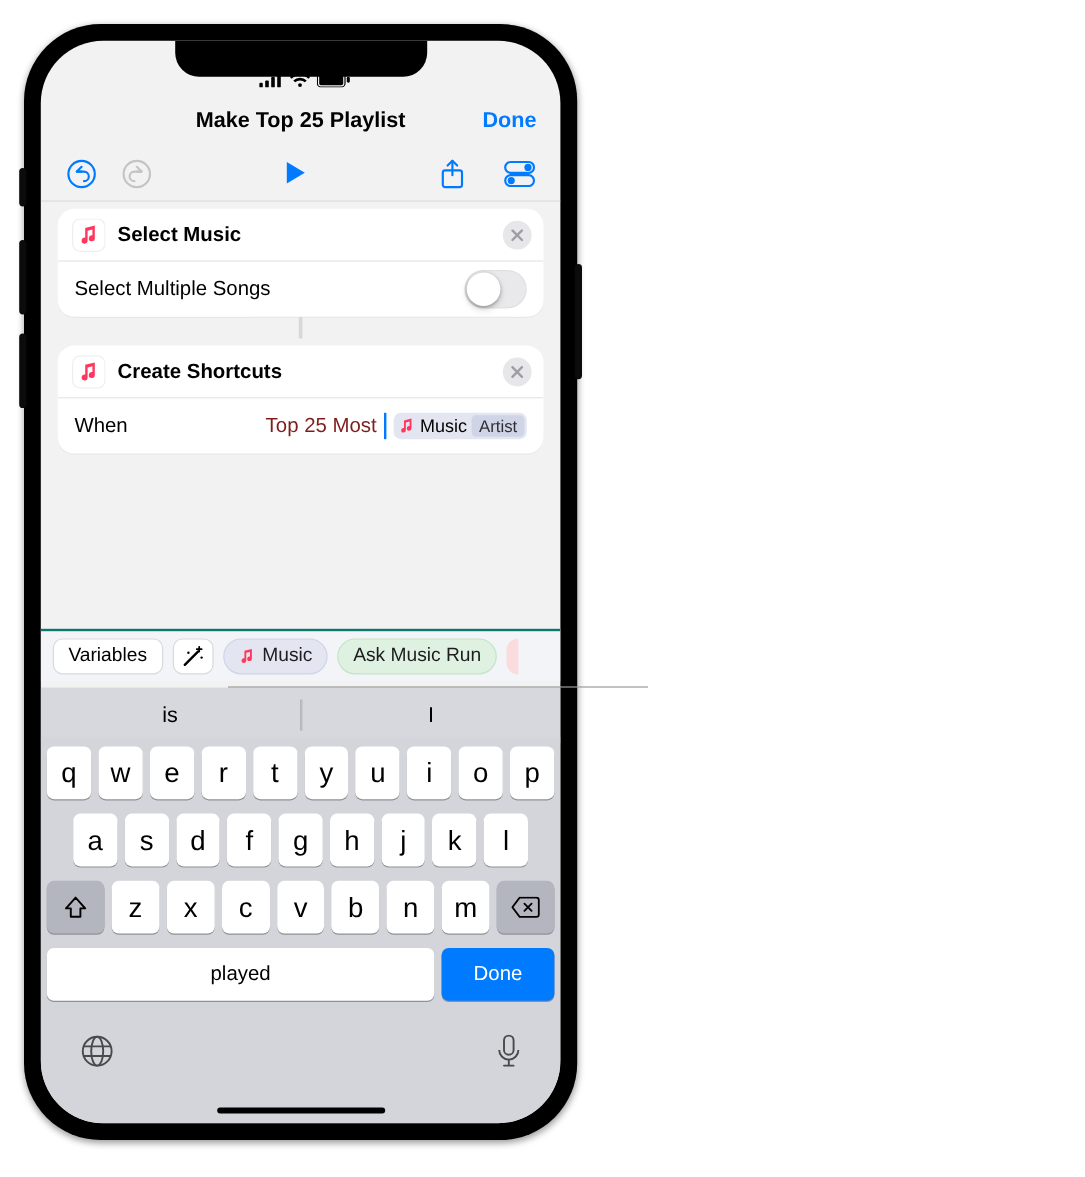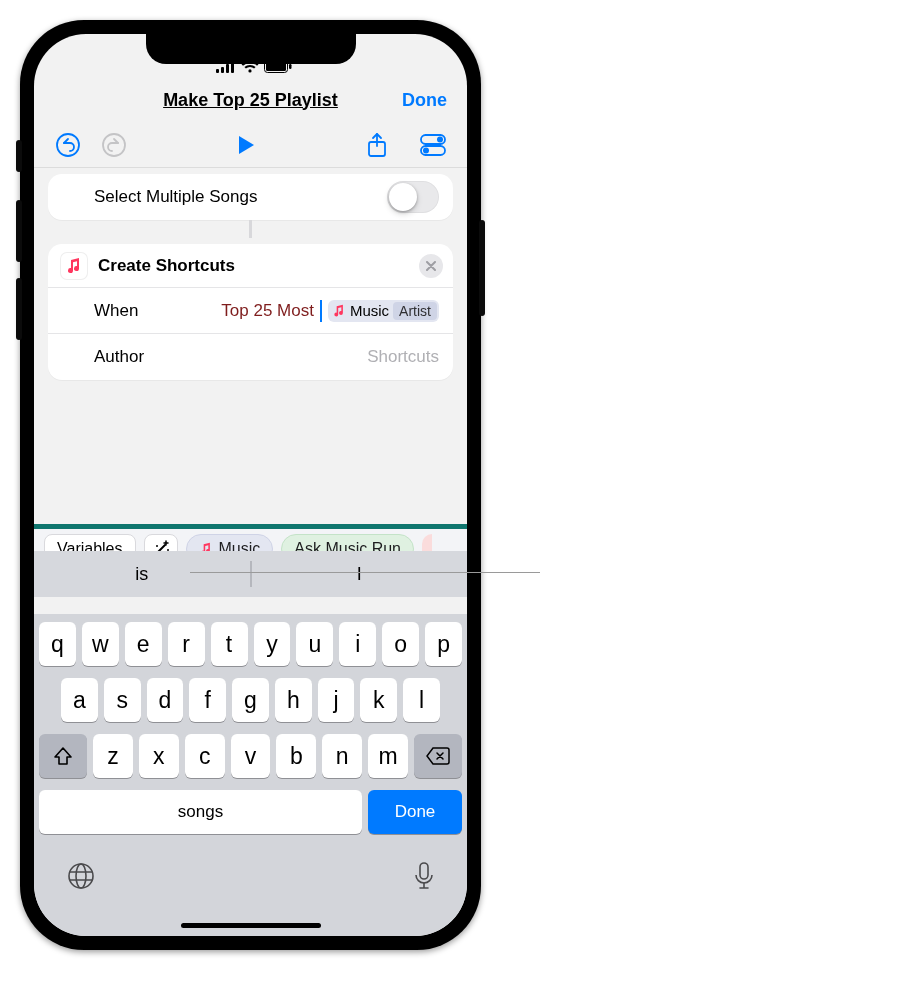--- a/index.html
+++ b/index.html
@@ -63,21 +63,21 @@
     flex-direction: column;
   }
   .status-icons { display:flex; align-items:center; gap:5px; }
   
   .navbar {
     height: 44px;
     display:flex; align-items:center; justify-content:center;
     position:relative;
     padding: 0 18px;
   }
-  .nav-title { font-size: 18px; font-weight: 600; color:#000;text-decoration:underline; }
+  .nav-title { font-size: 18px; font-weight: 600; color:#000; }
   .nav-done { position:absolute; right:20px; font-size:18px; font-weight:600; color:#007aff; }
   
   .toolbar {
     height: 46px;
     display:flex; align-items:center;
     padding: 0 20px;
     border-bottom: 1px solid #dcdcdc;
   }
   .tool-group-left { display:flex; align-items:center; gap:18px; flex:0 0 auto; }
   .tool-spacer-center { flex:1; text-align:center; }
@@ -109,21 +109,21 @@
     display:flex; align-items:center; justify-content:center;
     color:#9e9ea3;
     font-size:15px; font-weight:600;
   }
   .row {
     display:flex; align-items:center;
     height:46px; padding:0 14px;
     border-bottom: 1px solid #e5e5e7;
   }
   .row:last-child { border-bottom:none; }
-  .row-label { font-size:17px; color:#000;margin-left:32px; }
+  .row-label { font-size:17px; color:#000; }
   .row-right { margin-left:auto; display:flex; align-items:center; gap:6px; font-size:17px; }
   .placeholder { color:#b0b0b4; }
   .value { color:#7f1d1d; }
   .cursor { display:inline-block; width:2px; height:22px; background:#007aff; vertical-align:middle; }
   .token {
     display:inline-flex; align-items:center;
     background:#e3e6f1;
     border-radius:6px;
     padding: 2px 2px 2px 4px;
     font-size:15px;
@@ -156,21 +156,21 @@
     background:#fff;
     box-shadow: 0 0 0 1px #eee inset;
     display:flex; align-items:center; justify-content:center;
   }
   
   .varbar {
     position:absolute; left:0; right:0;
     bottom: 368px;
     height: 44px;
     background:#f3f4f7;
-    border-top: 5px solid #0f766e;
+    border-top: 2px solid #0f766e;
     display:flex; align-items:center;
     gap:8px;
     padding: 0 10px;
     overflow:hidden;
   }
   .pill {
     height:30px; padding:0 12px;
     border-radius: 8px;
     background:#fff;
     border:1px solid #d9d9dd;
@@ -179,21 +179,21 @@
     gap:6px;
     white-space:nowrap;
   }
   .pill.icon-only { padding:0; width:34px; justify-content:center; }
   .pill.music { background:#e3e6f1; border-color:#cfd3e6; color:#1d1d1f; border-radius:15px;}
   .pill.ask  { background:#dff1e1; border-color:#c4e3c8; color:#1d1d1f; border-radius:15px;}
   .pill.clip { background:#fadcdc; border:none; width:10px; padding:0; border-radius:15px 0 0 15px;}
   
   .predict {
     position:absolute; left:0; right:0;
-    bottom: 339px;
+    bottom: 317px;
     height: 46px;
     background:#d6d8dd;
     display:flex;
     align-items:center;
   }
   .predict .cell {
     flex:1;
     text-align:center;
     font-size:18px;
     color:#000;
@@ -332,20 +332,33 @@
                 <rect x="1" y="12" width="24" height="9" rx="4.5" fill="none" stroke="#007aff" stroke-width="1.8"></rect>
                 <circle cx="6" cy="16.5" r="3" fill="#007aff"></circle>
               </svg>
           </span>
         </div>
       </div>
 
       <div class="content">
 
         <div class="card">
+          <div class="card-header">
+            <span class="app-icon">
+              <svg width="18" height="18" viewBox="0 0 18 18">
+                  <path d="M6 3 L14 1 V11.5 A2.5 2.5 0 1 1 12 9.1 V4.2 L8 5.2 V13.5 A2.5 2.5 0 1 1 6 11.1 Z" fill="#ff375f"></path>
+                </svg>
+            </span>
+            <span class="card-title">Select Music</span>
+            <span class="close-btn">
+              <svg width="10" height="10" viewBox="0 0 10 10">
+                  <path d="M1 1 L9 9 M9 1 L1 9" stroke="#9e9ea3" stroke-width="2" stroke-linecap="round"></path>
+                </svg>
+            </span>
+          </div>
           <div class="row">
             <span class="row-label">Select Multiple Songs</span>
             <div class="row-right">
               <div class="switch">
                   <div class="knob"></div>
                 </div>
             </div>
           </div>
         </div>
 
@@ -372,26 +385,20 @@
               <span class="cursor"></span>
               <span class="token">
                 <svg class="mnote" viewBox="0 0 18 18">
                     <path d="M6 3 L14 1 V11.5 A2.5 2.5 0 1 1 12 9.1 V4.2 L8 5.2 V13.5 A2.5 2.5 0 1 1 6 11.1 Z" fill="#ff375f"></path>
                   </svg>
                 <span>Music</span>
                 <span class="token-tag">Artist</span>
               </span>
             </div>
           </div>
-          <div class="row">
-            <span class="row-label">Author</span>
-            <div class="row-right">
-              <span class="placeholder">Shortcuts</span>
-            </div>
-          </div>
         </div>
 
       </div>
 
       <div class="varbar">
         <span class="pill">Variables</span>
         <span class="pill icon-only">
           <svg width="20" height="20" viewBox="0 0 20 20">
               <path d="M3 17 L14 6" stroke="#000" stroke-width="2" stroke-linecap="round"></path>
               <path d="M15 2 L15 6 M13 4 L17 4" stroke="#000" stroke-width="1.5" stroke-linecap="round"></path>
@@ -456,21 +463,21 @@
           <div class="key">n</div>
           <div class="key">m</div>
           <div class="key fn del">
             <svg width="24" height="18" viewBox="0 0 24 18">
                 <path d="M7 1 H21 A2 2 0 0 1 23 3 V15 A2 2 0 0 1 21 17 H7 L1 9 Z" fill="none" stroke="#000" stroke-width="1.5"></path>
                 <path d="M11 6 L17 12 M17 6 L11 12" stroke="#000" stroke-width="1.5" stroke-linecap="round"></path>
               </svg>
           </div>
         </div>
         <div class="krow bottomrow">
-          <div class="key space">songs</div>
+          <div class="key space">played</div>
           <div class="key done">Done</div>
         </div>
         <div class="kbd-footer">
           <span>
             <svg width="28" height="28" viewBox="0 0 28 28">
                 <circle cx="14" cy="14" r="12" fill="none" stroke="#4a4a4c" stroke-width="1.6"></circle>
                 <ellipse cx="14" cy="14" rx="5" ry="12" fill="none" stroke="#4a4a4c" stroke-width="1.6"></ellipse>
                 <path d="M3 10 H25 M3 18 H25" stroke="#4a4a4c" stroke-width="1.6"></path>
               </svg>
           </span>

